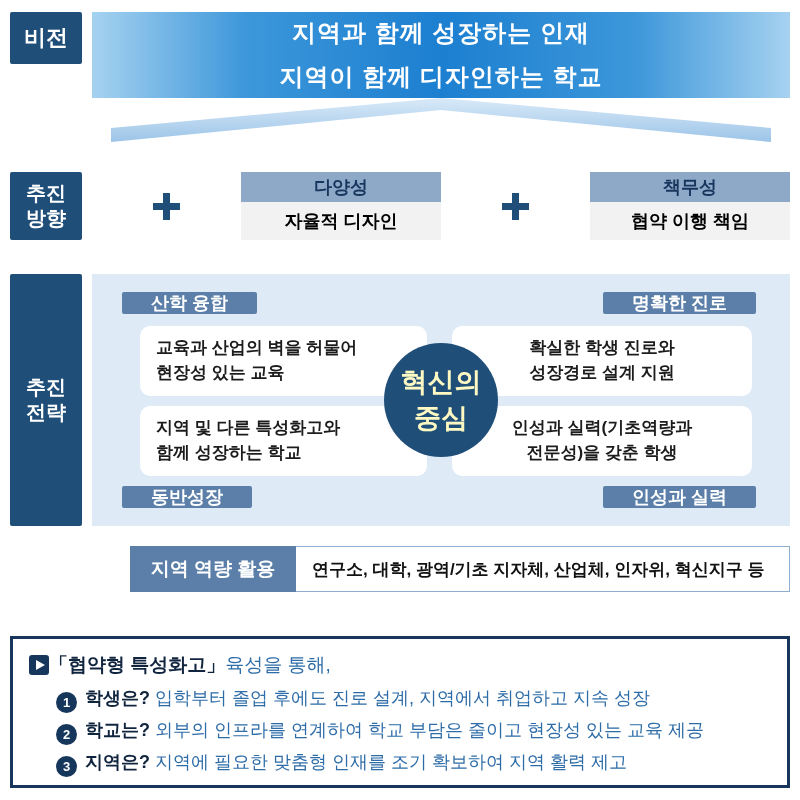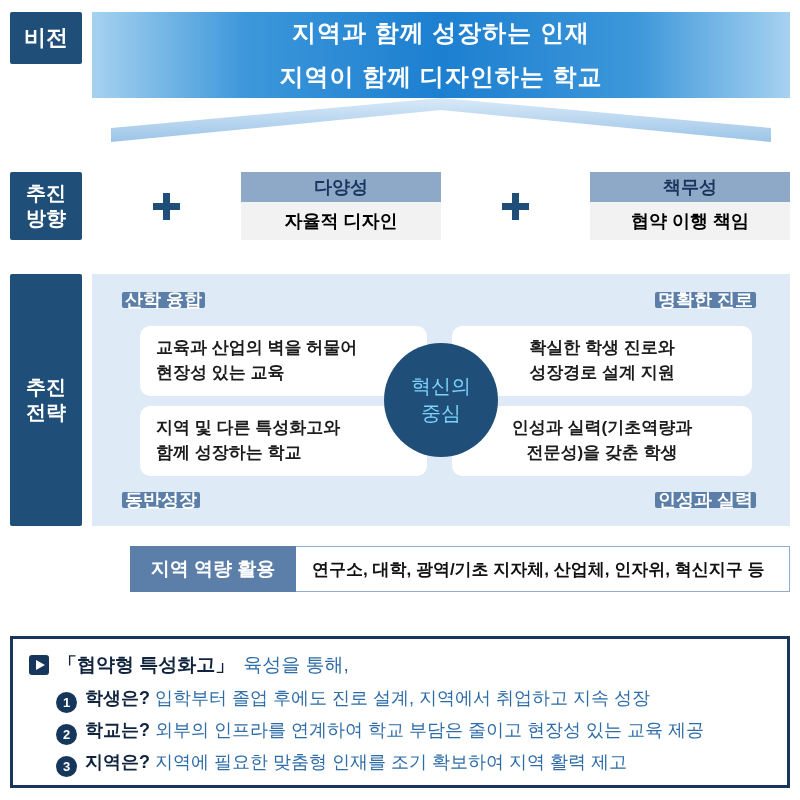--- a/index.html
+++ b/index.html
@@ -43,61 +43,61 @@
   .plus-wrap { flex:1; display:flex; align-items:center; justify-content:center; }
   .plus { width:27px; height:27px; position:relative; }
   .plus::before { content:""; position:absolute; left:0; top:10px; width:27px; height:7px; background:#1F4E79; }
   .plus::after  { content:""; position:absolute; left:10px; top:0; width:7px; height:27px; background:#1F4E79; }
 
   
   .strategy-row { margin-top:34px; height:252px; }
   .strategy-label { font-size:20px; }
   .strategy-content { flex:1; position:relative; background:#DEEAF6; }
   .badge {
-    position:absolute; height:16px; background:#5B7FA8; color:#fff; font-weight:700;
-    font-size:18px; display:flex; align-items:center; padding:0 3px; border-radius:2px;
+    position:absolute; height:22px; background:#5B7FA8; color:#fff; font-weight:700;
+    font-size:18px; display:flex; align-items:center; padding:0 29px; border-radius:2px;
   }
   .b-tl { left:30px; top:18px; }
   .b-tr { right:34px; top:18px; }
   .b-bl { left:30px; bottom:18px; }
   .b-br { right:34px; bottom:18px; }
   .card {
     position:absolute; background:#fff; border-radius:10px; height:70px;
     display:flex; align-items:center; padding:0 16px;
     font-size:17px; font-weight:600; color:#1c1c1c; line-height:1.45; white-space:pre-line;
   }
   .c-tl { left:48px;  top:52px;  width:287px; }
   .c-tr { right:38px; top:52px;  width:300px; justify-content:center; text-align:center; }
   .c-bl { left:48px;  top:132px; width:287px; }
   .c-br { right:38px; top:132px; width:300px; justify-content:center; text-align:center; }
   .center-circle {
     position:absolute; left:50%; top:50%; transform:translate(-50%,-50%);
-    width:114px; height:114px; border-radius:50%; background:#1F4E79; color:#7dd3fc;
-    font-weight:400; font-size:20px; display:flex; align-items:center; justify-content:center;
+    width:114px; height:114px; border-radius:50%; background:#1F4E79; color:#fef9c3;
+    font-weight:700; font-size:27px; display:flex; align-items:center; justify-content:center;
     text-align:center; white-space:pre-line; line-height:1.35;
   }
 
   
   .region-row { margin-top:20px; margin-left:120px; height:46px; display:flex; }
   .region-label {
     width:166px; background:#5B7FA8; color:#fff; font-weight:700; font-size:19px;
     display:flex; align-items:center; justify-content:center; flex:none;
   }
   .region-body {
     flex:1; background:#fff; border:1px solid #8FAFD0; border-left:none;
     display:flex; align-items:center; padding:0 16px;
     font-size:17px; font-weight:600; color:#111;
   }
 
   
   .footer-box {
     margin-top:44px; height:152px; border:3px solid #16365C; background:#fff;
     padding:13px 16px;
   }
-  .f-intro { display:flex; align-items:center; gap:9px; font-size:19px; }
+  .f-intro { display:flex; align-items:center; font-size:19px; }
   .arrow-icon { width:20px; height:20px; background:#16365C; border-radius:3px; position:relative; flex:none; }
   .arrow-icon::after {
     content:""; position:absolute; left:7px; top:5px;
     border-left:9px solid #fff; border-top:5px solid transparent; border-bottom:5px solid transparent;
   }
   .f-bold { color:#10243E; font-weight:700; }
   .f-blue { color:#2E6CA8; font-weight:500; }
   .f-item { display:flex; align-items:baseline; gap:8px; margin:8px 0 0 27px; font-size:18px; }
   .num-badge {
     width:21px; height:21px; border-radius:50%; background:#16365C; color:#fff;

